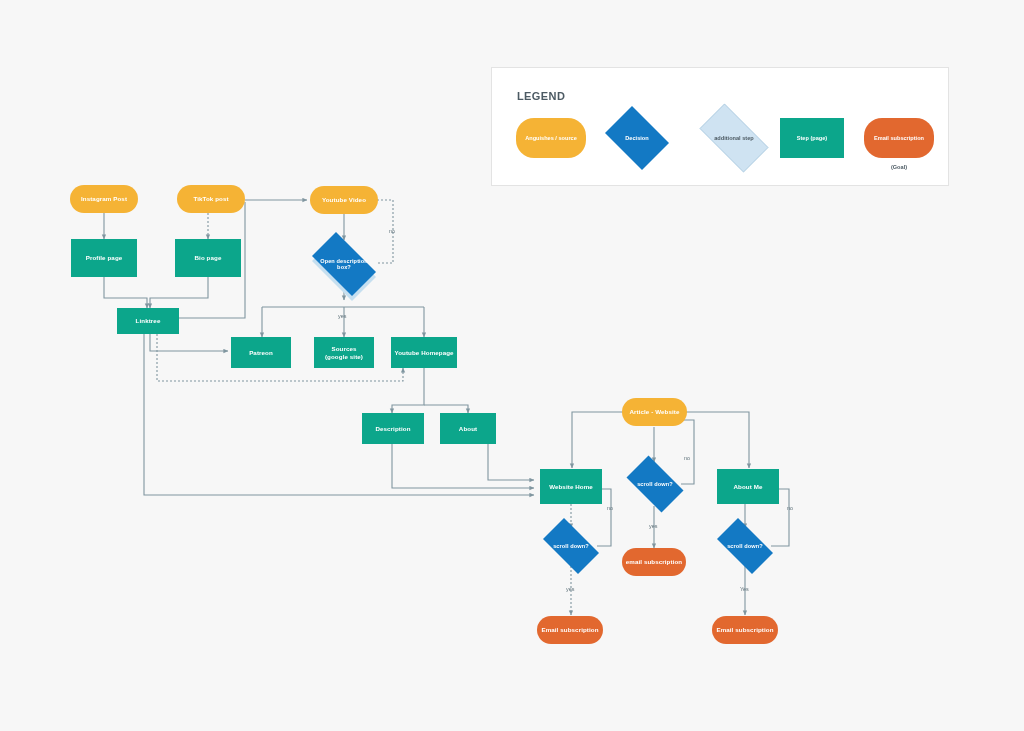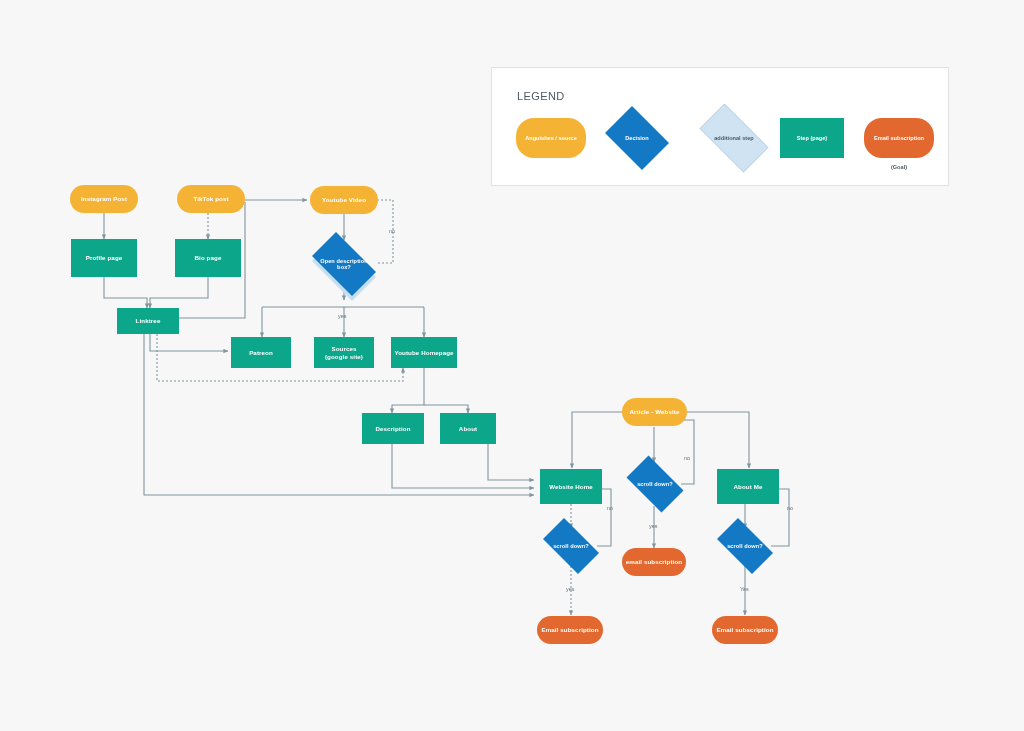--- a/index.html
+++ b/index.html
@@ -110,21 +110,21 @@
     height: 119px;
     background: #ffffff;
     border: 1px solid #e3e3e3;
     box-sizing: border-box;
   }
   #legend-title {
     position: absolute;
     left: 25px;
     top: 22px;
     font-size: 11px;
-    font-weight: 400;
+    font-weight: 700;
     color: #4c5a63;
     letter-spacing: .4px;
   }
   .lg-item {
     position: absolute;
     top: 50px;
     height: 40px;
     display: flex;
     align-items: center;
     justify-content: center;

